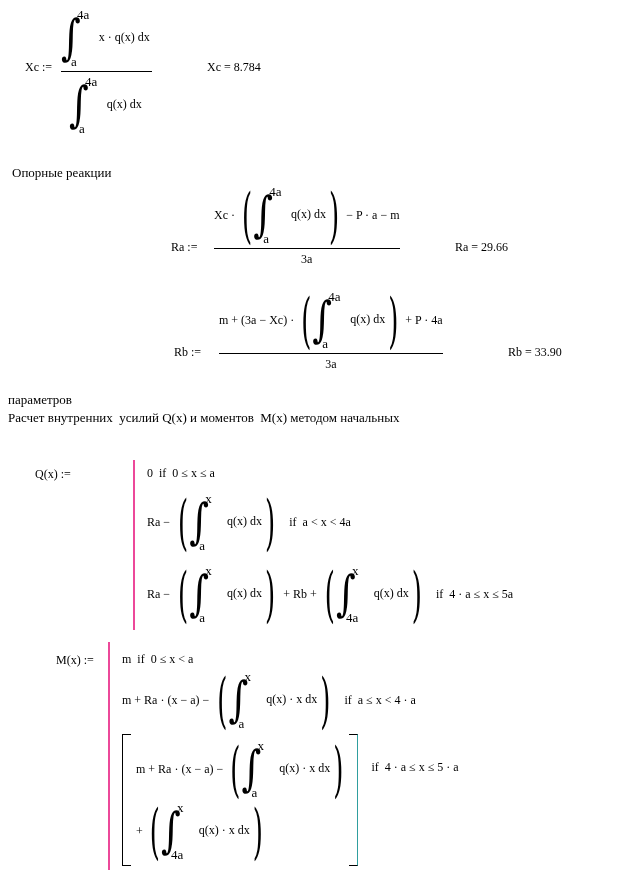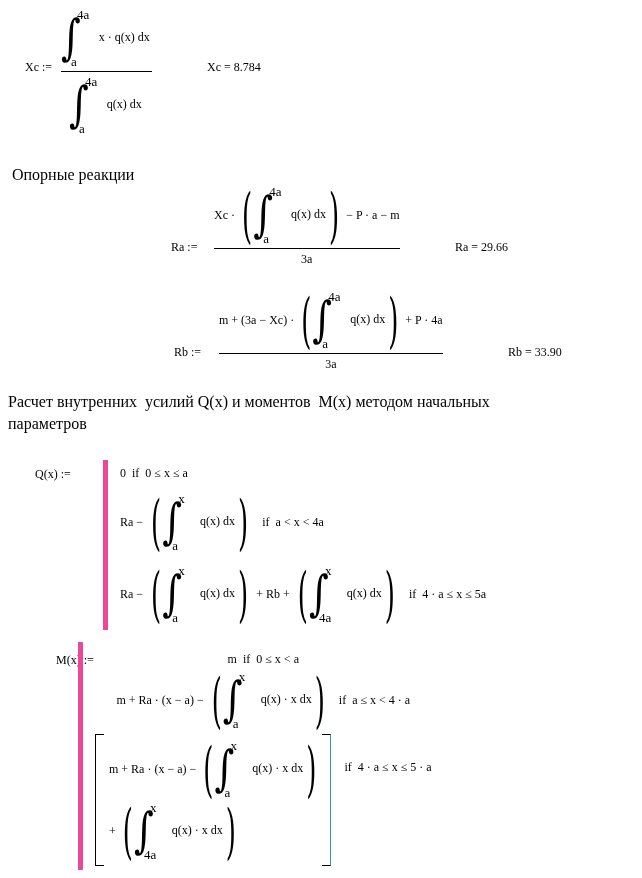--- a/index.html
+++ b/index.html
@@ -6,21 +6,21 @@
   body {
     width: 642px; height: 878px;
     background: #ffffff; color: #000;
     font-family: "Liberation Serif", "DejaVu Serif", serif;
     overflow: hidden; position: relative;
   }
   .page { position: relative; width: 642px; height: 878px; }
   .region { position: absolute; }
   .abs { position: absolute; }
   .t { white-space: pre; font-size: 12px; line-height: 1.2; }
-  .text-block { font-size: 16px; line-height: 1.35; white-space: pre; }
+  .text-block { font-size: 13px; line-height: 1.35; white-space: pre; }
 
   
   .frac { display: inline-flex; flex-direction: column; align-items: center; }
   .fbar { align-self: stretch; height: 0; border-top: 1.5px solid #000; margin: 3px 0; }
   .nrow { display: inline-flex; align-items: center; gap: 6px; }
 
   
   .int { position: relative; display: inline-flex; align-items: center; padding: 10px 2px 12px 0; }
   .isign { font-family: "DejaVu Serif", serif; font-size: 38px; line-height: 1;
            display: inline-block; transform: scaleY(1.28); }
@@ -28,23 +28,23 @@
   .lim.up { top: 0; left: 16px; }
   .lim.lo { bottom: 0; left: 10px; }
   .ibody { margin-left: 18px; font-size: 12px; white-space: pre; }
 
   
   .pgroup { display: inline-flex; align-items: center; }
   .paren { font-family: "DejaVu Serif", serif; font-size: 26px; line-height: 1;
            display: inline-block; transform: scaleY(2.3); padding: 0 1px; }
 
   
-  .prog { display: flex; flex-direction: column; align-items: flex-start; border-left: 5px solid #ec4899; }
+  .prog { display: flex; flex-direction: column; align-items: flex-start; border-left: 2px solid #ec4899; margin-left: 30px; }
   .prog.qp { padding: 6px 0 6px 12px; gap: 12px; }
-  .prog.mp { padding: 10px 0 4px 12px; gap: 4px; align-items: center; }
+  .prog.mp { padding: 10px 0 4px 12px; gap: 4px; }
   .prow { display: flex; align-items: center; gap: 7px; }
   .prow.top { align-items: flex-start; }
 
   
   .sqgroup { position: relative; display: flex; flex-direction: column;
              align-items: flex-start; gap: 2px; padding: 5px 14px; }
   .sqgroup::before { content: ""; position: absolute; left: 0; top: 0; bottom: 0; width: 8px;
                      border: 1.8px solid #000; border-right: none; }
   .sqgroup::after  { content: ""; position: absolute; right: 0; top: 0; bottom: 0; width: 8px;
                      border-top: 1.8px solid #000; border-bottom: 1.8px solid #000;
@@ -118,22 +118,22 @@
         </span>
         <span class="t">+ P · 4a</span>
       </span>
       <span class="fbar"></span>
       <span class="t">3a</span>
     </span>
     <span class="abs t" style="left:334px; top:55px;">Rb = 33.90</span>
   </div>
 
   <div class="region" style="left:8px; top:391px;">
+    <div class="text-block">параметров</div>
     <div class="text-block">Расчет внутренних  усилий Q(x) и моментов  M(x) методом начальных</div>
-    <div class="text-block">параметров</div>
   </div>
 
   <div class="region" style="left:35px; top:460px;">
     <span class="abs t" style="left:0; top:7px;">Q(x) :=</span>
     <div class="abs prog qp" style="left:68px; top:0;">
       <div class="prow">
         <span class="t">0  if  0 ≤ x ≤ a</span>
       </div>
       <div class="prow">
         <span class="t">Ra −</span>

